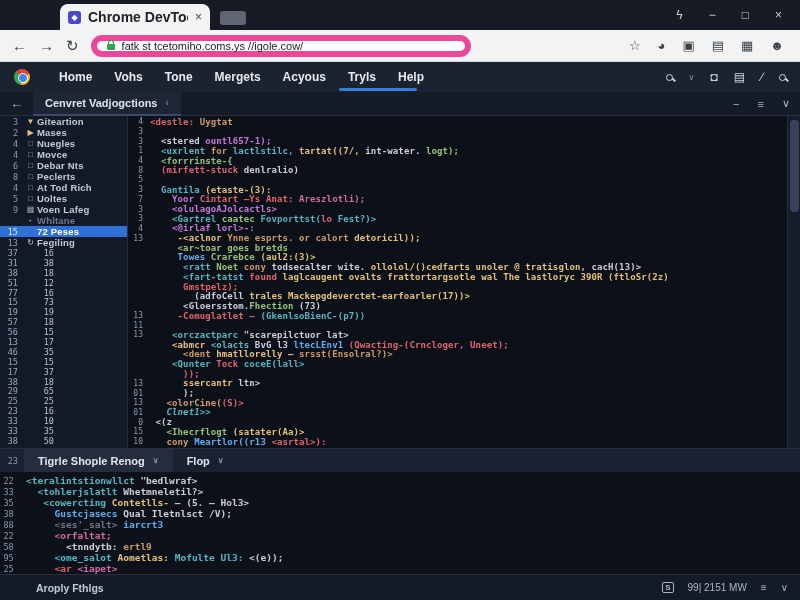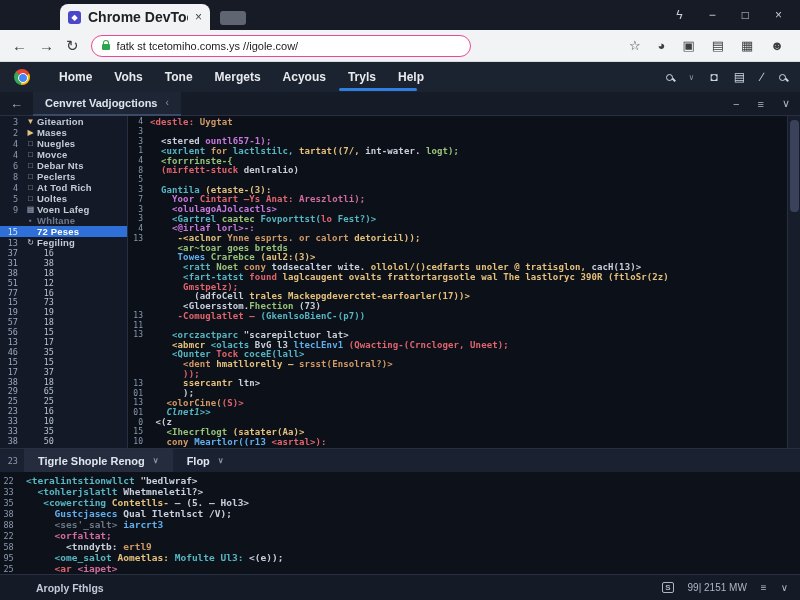--- a/index.html
+++ b/index.html
@@ -17,21 +17,21 @@
   .tab-title { font-size:14px; color:#202124; font-weight:bold; flex:1; white-space:nowrap; overflow:hidden; }
   .tab-close { font-size:12px; color:#444; cursor:pointer; }
   .newtab-btn { margin-left:10px; margin-bottom:5px; width:26px; height:14px; background:#5f6672; border-radius:3px; }
   .win-controls { margin-left:auto; display:flex; align-items:center; gap:26px; padding:0 18px; height:30px; }
   .win-controls span { color:#c7ccd6; font-size:12px; line-height:30px; }
 
   
   .toolbar { position:absolute; left:0; top:30px; width:800px; height:32px; background:#f1f3f4;
     display:flex; align-items:center; gap:12px; padding:0 12px; border-bottom:1px solid #d7dade; }
   .navic { color:#3c4043; font-size:15px; }
-  .addressbar { flex:0 0 380px; height:22px; background:#ffffff; border:1px solid #ec4899; border-radius:11px;
+  .addressbar { flex:0 0 380px; height:22px; background:#ffffff; border:6px solid #ec4899; border-radius:11px;
     display:flex; align-items:center; gap:7px; padding:0 10px; }
   .lock { width:8px; height:6px; background:#2da44e; border-radius:1px; position:relative; margin-top:3px; flex:none; }
   .lock::before { content:""; position:absolute; top:-4px; left:1px; width:4px; height:4px;
     border:1.5px solid #2da44e; border-bottom:none; border-radius:3px 3px 0 0; }
   .url { font-size:11px; color:#202124; white-space:nowrap; overflow:hidden; }
   .tb-icons { margin-left:auto; display:flex; align-items:center; gap:17px; padding-right:4px; }
   .tb-icons .ic { color:#3c4043; font-size:13px; }
 
   
   .menubar { position:absolute; left:0; top:62px; width:800px; height:30px; background:#1b2230;
@@ -345,22 +345,22 @@
         <div class="cl"><span class="eg"></span><span class="ct"><span style="color: rgb(97, 175, 239);">     Towes </span><span style="color: rgb(152, 195, 121);">Crarebce </span><span style="color: rgb(229, 192, 123);">(aul2:(3)&gt;</span></span></div>
         <div class="cl"><span class="eg"></span><span class="ct"><span style="color: rgb(86, 182, 194);">      &lt;ratt </span><span style="color: rgb(152, 195, 121);">Noet </span><span style="color: rgb(209, 154, 102);">cony </span><span style="color: rgb(200, 208, 220);">todsecalter wite. </span><span style="color: rgb(229, 192, 123);">ollolol/()cedfarts unoler @ tratisglon, </span><span style="color: rgb(200, 208, 220);">cacH(13)&gt;</span></span></div>
         <div class="cl"><span class="eg"></span><span class="ct"><span style="color: rgb(86, 182, 194); margin-top: 23px;">      &lt;fart-tatst </span><span style="color: rgb(224, 100, 110);">found </span><span style="color: rgb(229, 192, 123);">laglcaugent ovalts frattortargsotle wal The lastloryc 390R (ftloSr(2z)</span></span></div>
         <div class="cl"><span class="eg"></span><span class="ct"><span style="color: rgb(224, 100, 110);">      Gmstpelz);</span></span></div>
         <div class="cl"><span class="eg"></span><span class="ct"><span style="color: rgb(200, 208, 220);">        (adfoCell </span><span style="color: rgb(229, 192, 123);">trales </span><span style="color: rgb(229, 192, 123);">Mackepgdeverctet-earfoarler(17))&gt;</span></span></div>
         <div class="cl"><span class="eg"></span><span class="ct"><span style="color: rgb(200, 208, 220); margin-top: 22px;">      &lt;Gloersstom.</span><span style="color: rgb(152, 195, 121);">Fhection </span><span style="color: rgb(200, 208, 220);">(73)</span></span></div>
         <div class="cl"><span class="eg">13</span><span class="ct"><span style="color: rgb(224, 100, 110);">     -Comuglatlet — </span><span style="color: rgb(86, 182, 194);">(GkenlsoBienC-(p7))</span></span></div>
         <div class="cl"><span class="eg">11</span></div>
         <div class="cl"><span class="eg">13</span><span class="ct"><span style="color: rgb(86, 182, 194);">    &lt;orczactparc </span><span style="color: rgb(200, 208, 220);">"scarepilctuor lat&gt;</span></span></div>
         <div class="cl"><span class="eg"></span><span class="ct"><span style="color: rgb(229, 192, 123);">    &lt;abmcr </span><span style="color: rgb(86, 182, 194);">&lt;olacts </span><span style="color: rgb(200, 208, 220);">BvG l3 </span><span style="color: rgb(97, 175, 239);">ltecLEnv1 </span><span style="color: rgb(224, 100, 110);">(Qwacting-(Crncloger, Uneet);</span></span></div>
+        <div class="cl"><span class="eg"></span><span class="ct"><span style="color: rgb(209, 154, 102);">      &lt;dent </span><span style="color: rgb(229, 192, 123);">hmatllorelly — </span><span style="color: rgb(209, 154, 102);">srsst(Ensolral?)&gt;</span></span></div>
         <div class="cl"><span class="eg"></span><span class="ct"><span style="color: rgb(86, 182, 194);">    &lt;Qunter </span><span style="color: rgb(224, 100, 110);">Tock </span><span style="color: rgb(86, 182, 194);">coceE(lall&gt;</span></span></div>
-        <div class="cl"><span class="eg"></span><span class="ct"><span style="color: rgb(209, 154, 102);">      &lt;dent </span><span style="color: rgb(229, 192, 123);">hmatllorelly — </span><span style="color: rgb(209, 154, 102);">srsst(Ensolral?)&gt;</span></span></div>
         <div class="cl"><span class="eg"></span><span class="ct"><span style="color: rgb(224, 100, 110);">      ));</span></span></div>
         <div class="cl"><span class="eg">13</span><span class="ct"><span style="color: rgb(229, 192, 123);">      ssercantr </span><span style="color: rgb(200, 208, 220);">ltn&gt;</span></span></div>
         <div class="cl"><span class="eg">01</span><span class="ct"><span style="color: rgb(200, 208, 220);">      );</span></span></div>
         <div class="cl"><span class="eg">13</span><span class="ct"><span style="color: rgb(209, 154, 102);">   &lt;olorCine(</span><span style="color: rgb(224, 100, 110);">(S)&gt;</span></span></div>
         <div class="cl"><span class="eg">01</span><span class="ct"><span style="color: rgb(86, 182, 194); font-style: italic;">   Clnet1&gt;&gt;</span></span></div>
         <div class="cl"><span class="eg">0</span><span class="ct"><span style="color: rgb(200, 208, 220);"> &lt;(z</span></span></div>
         <div class="cl"><span class="eg">15</span><span class="ct"><span style="color: rgb(152, 195, 121);">   &lt;Ihecrflogt </span><span style="color: rgb(229, 192, 123);">(satater(Aa)&gt;</span></span></div>
         <div class="cl"><span class="eg">10</span><span class="ct"><span style="color: rgb(209, 154, 102);">   cony </span><span style="color: rgb(97, 175, 239); margin-top: 37px;">Meartlor((r13 </span><span style="color: rgb(224, 100, 110);">&lt;asrtal&gt;):</span></span></div>
       </div>
     <div class="vscroll">

